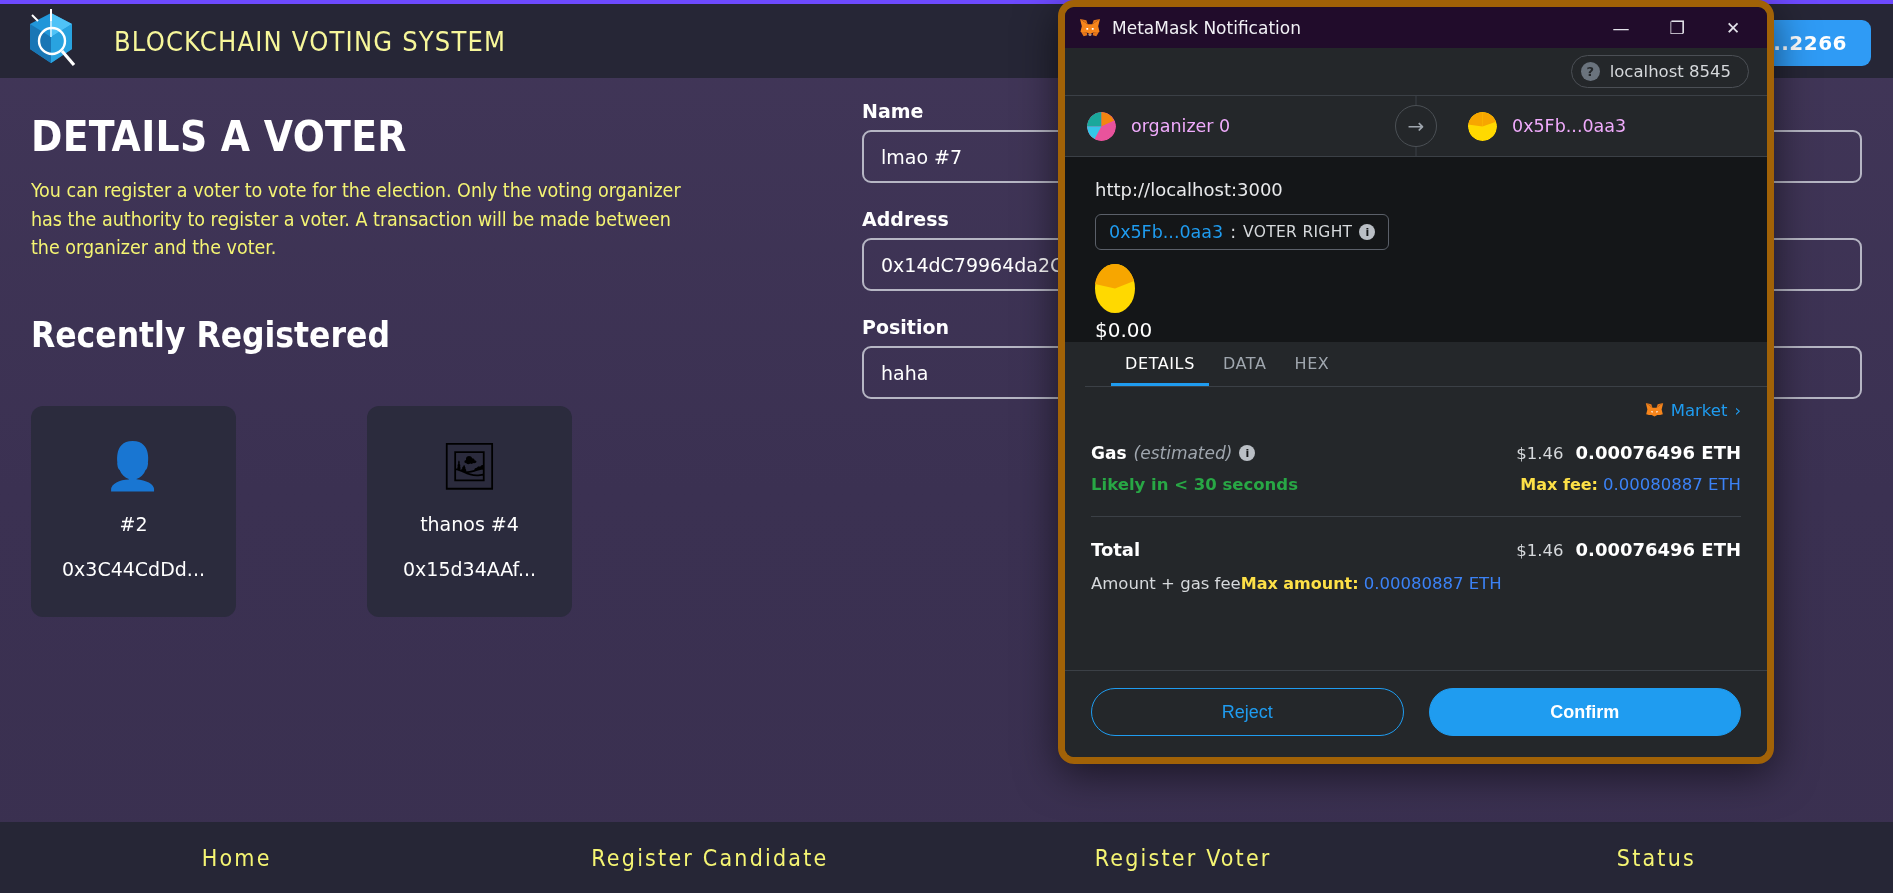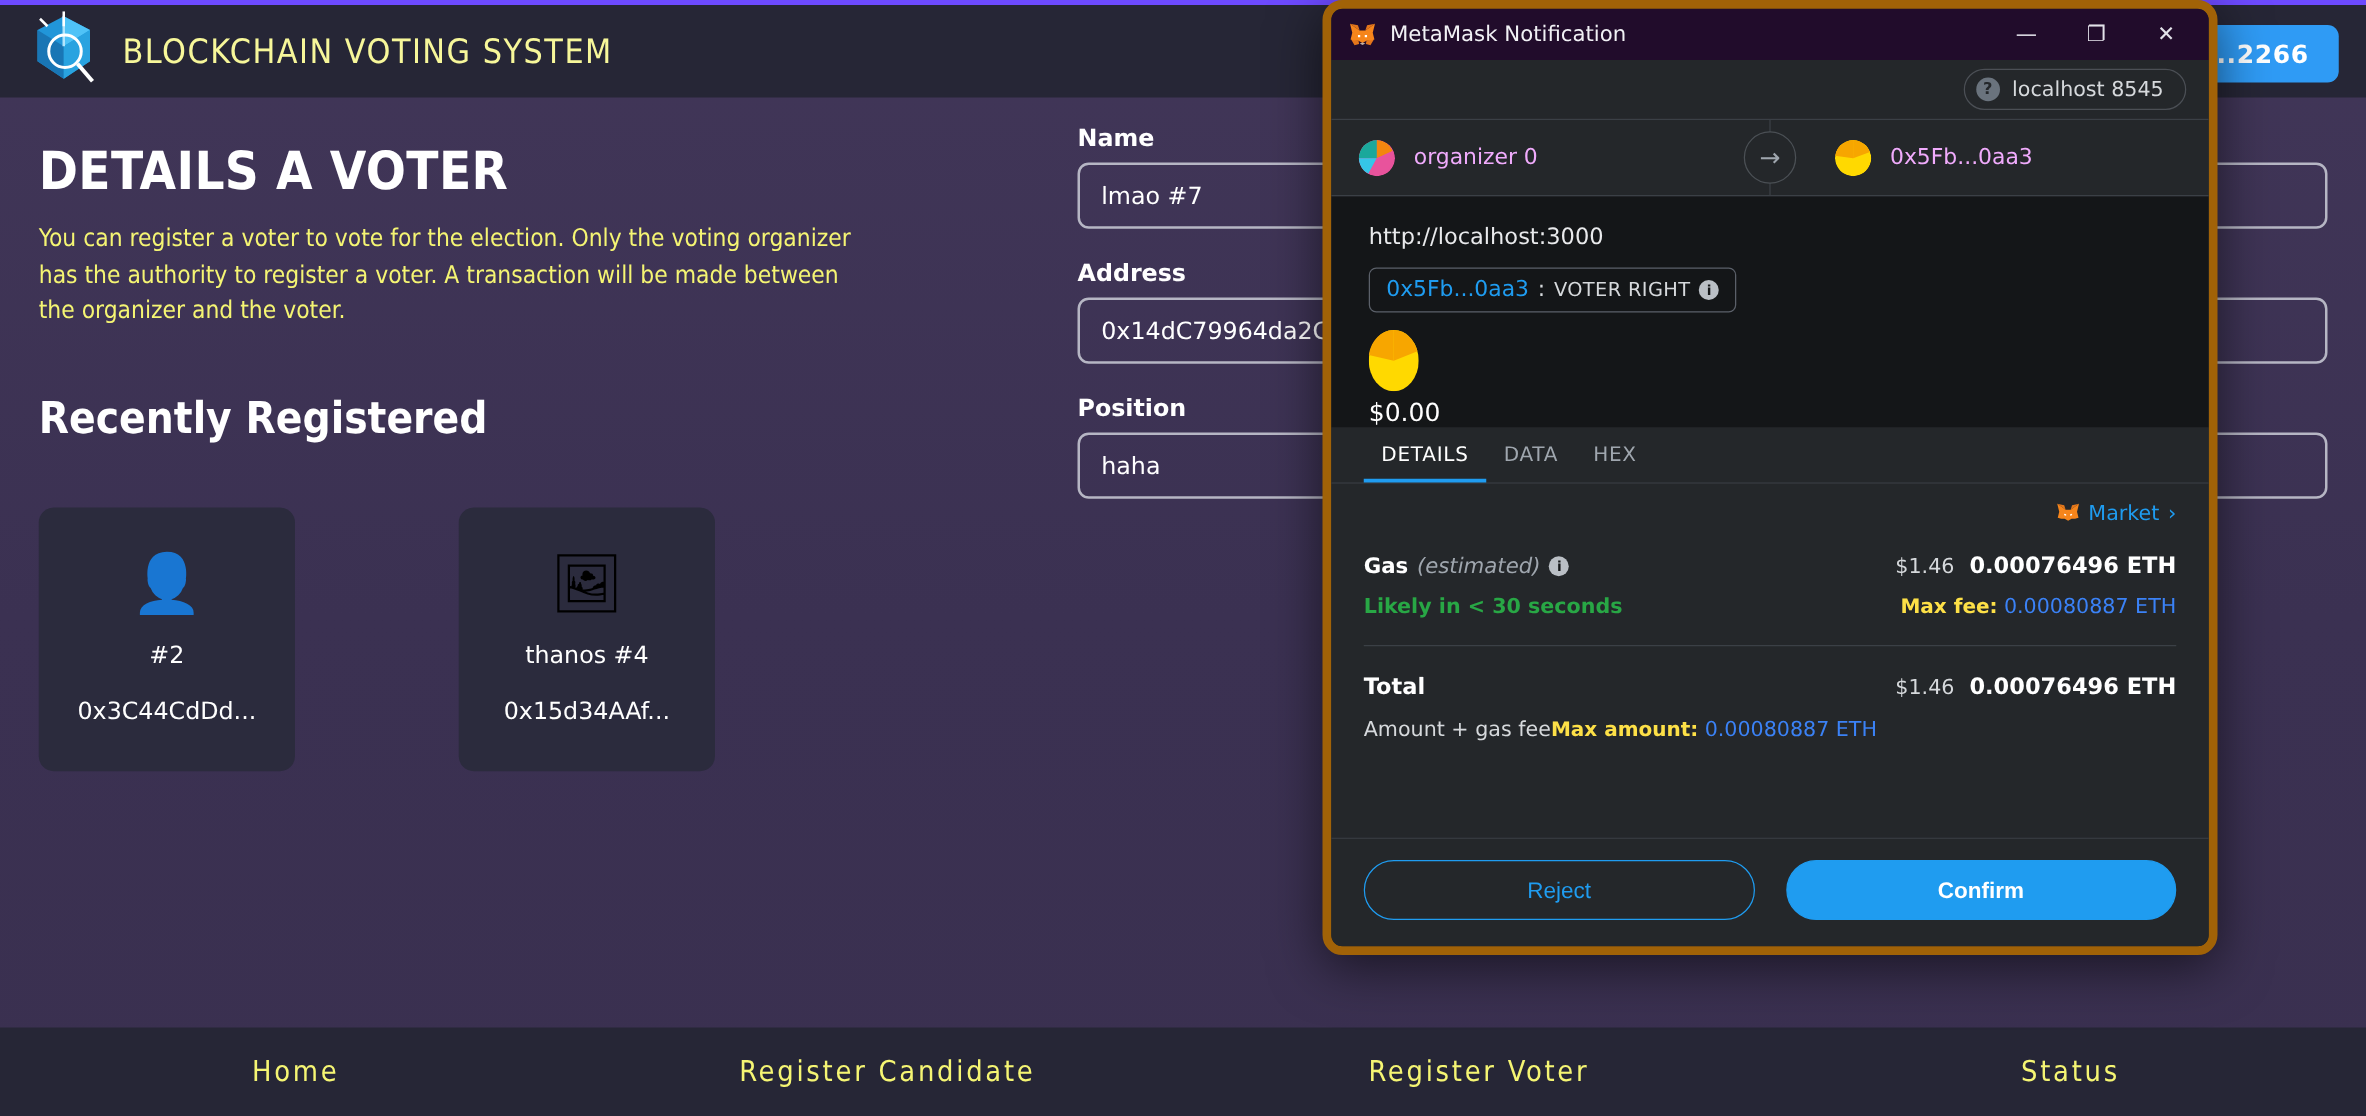--- a/index.html
+++ b/index.html
@@ -19,21 +19,21 @@
     position:absolute; top:0; left:0; right:0; height:4px;
     background:#6d4aff;
     z-index: 3;
   }
   .navbar {
     position:absolute; top:4px; left:0; right:0; height:74px;
     background:#262636;
     display:flex; align-items:center; padding:0 22px;
     z-index: 2;
   }
-  .brand { display:flex; align-items:center; gap:18px; }
+  .brand { display:flex; align-items:center; gap:34px; }
   .brand-logo { width:58px; height:64px; display:block; }
   .brand-title {
     color:#f7f79a; font-size:27px; letter-spacing:1.2px;
     font-family:"DejaVu Sans Condensed","Liberation Sans",sans-serif;
     font-weight:400;
   }
   .account-pill {
     position:absolute; right:22px; top:16px;
     background:#2f9bf5; color:#fff;
     border-radius:9px; padding:11px 24px;
@@ -179,21 +179,21 @@
   .mm-contract .typ  { color:#d6d9dc; font-size:15.5px; letter-spacing:.3px; }
   .info-dot {
     width:16px;height:16px;border-radius:50%;background:#babfc5;color:#141618;
     font-size:11px;font-weight:700;display:inline-flex;align-items:center;justify-content:center;
   }
   .eth-logo { margin-top:14px; width:40px; height:49px; display:block; }
   .mm-amount { color:#ffffff; font-size:20px; margin-top:5px; }
 
   .mm-tabs {
     display:flex; gap:0; padding:0 26px; background:#24272a;
-    border-bottom:1px solid #3b4046; flex:0 0 45px; align-items:stretch;
+    border-bottom:1px solid #3b4046; flex:0 0 45px; align-items:stretch;margin-left:20px;
   }
   .mm-tab {
     color:#9fa6ae; font-size:16px; letter-spacing:.6px;
     padding:12px 14px 10px 14px; cursor:pointer;
     border-bottom:3px solid transparent;
   }
   .mm-tab.active { color:#ffffff; border-bottom-color:#1f9cf0; }
 
   .mm-details { background:#24272a; padding:14px 26px 0 26px; flex:1 1 auto; position:relative; }
   .market-row { display:flex; justify-content:flex-end; align-items:center; gap:7px; }

